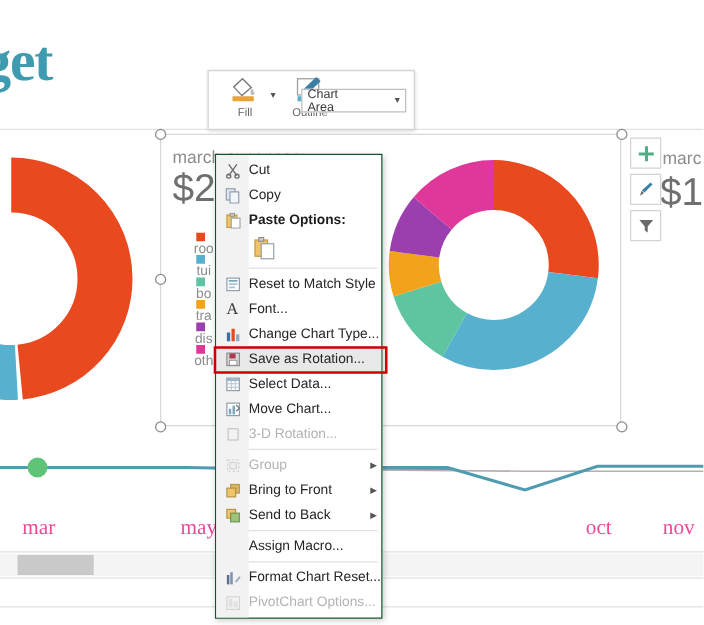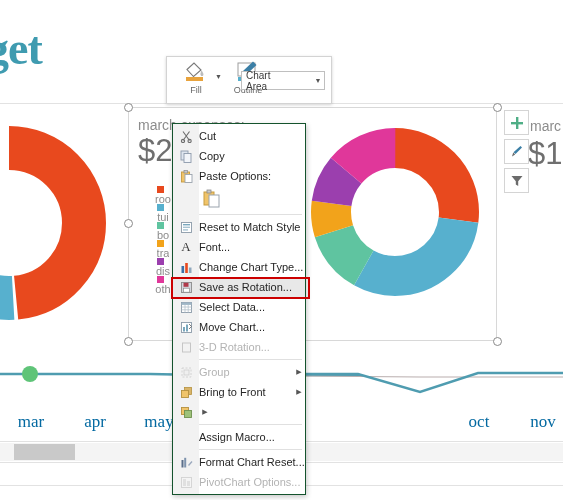--- a/index.html
+++ b/index.html
@@ -136,21 +136,21 @@
     position: absolute;
     top: 412px;
     left: 0;
     width: 563px;
     height: 26px;
   }
   .month {
     position: absolute;
     font-family: "Liberation Serif", serif;
     font-size: 17px;
-    color: #0369a1;
+    color: #ec4899;
     text-align: center;
     white-space: nowrap;
   }
 
   .databar-row {
     position: absolute;
     left: 0;
     top: 443px;
     width: 563px;
     height: 18px;
@@ -232,21 +232,21 @@
   }
   .ctx-item {
     position: relative;
     height: 20px;
     display: flex;
     align-items: center;
     font-size: 11px;
     color: #262626;
   }
   .ctx-item.disabled { color: #b3b3b3; }
-  .ctx-item.bold { font-weight: normal; color: #1d1d1d; }
+  .ctx-item.bold { font-weight: bold; color: #1d1d1d; }
   .ctx-icon {
     width: 26px;
     flex: 0 0 26px;
     display: flex;
     align-items: center;
     justify-content: center;
   }
   .ctx-label { flex: 1 1 auto; white-space: nowrap; }
   .ctx-arrow {
     width: 12px;
@@ -386,21 +386,20 @@
     <svg width="563" height="50" viewBox="0 0 563 50">
       <polyline points="0,22 30,22 150,22 200,23 280,23 310,23 360,23" fill="none" stroke="#4f9cb0" stroke-width="2.4"></polyline>
       <polyline points="300,24 420,25 563,25" fill="none" stroke="#b9aeae" stroke-width="1.2"></polyline>
       <polyline points="300,22 358,22 420,40 478,21 563,21" fill="none" stroke="#4f9cb0" stroke-width="2.4"></polyline>
       <circle cx="30" cy="22" r="8" fill="#5fc478"></circle>
     </svg>
   </div>
 
   <div class="months">
     <div class="month" style="left:0px; width:62px;">mar</div>
-    <div class="month" style="left:64px; width:62px;">apr</div>
     <div class="month" style="left:128px; width:62px;">may</div>
     <div class="month" style="left:448px; width:62px;">oct</div>
     <div class="month" style="left:512px; width:62px;">nov</div>
   </div>
 
   <div class="databar-row"></div>
   <div class="databar"></div>
 
   <div class="mini-toolbar">
     <div class="mt-item" style="left:10px; width:38px;">
@@ -585,20 +584,21 @@
       <span class="ctx-arrow">▶</span>
     </div>
 
     <div class="ctx-item">
       <span class="ctx-icon">
         <svg width="13" height="13" viewBox="0 0 13 13">
           <rect x="1.5" y="1.5" width="7" height="7" fill="#f0c46a" stroke="#b5913f" stroke-width="0.9"></rect>
           <rect x="4.5" y="4.5" width="7" height="7" fill="#9ec27a" stroke="#6f9150" stroke-width="0.9"></rect>
         </svg>
       </span>
+      <span class="ctx-label">Send to Back</span>
       <span class="ctx-arrow">▶</span>
     </div>
 
     <div class="ctx-sep"></div>
 
     <div class="ctx-item">
       <span class="ctx-icon"></span>
       <span class="ctx-label">Assign Macro...</span>
       <span class="ctx-arrow"></span>
     </div>

